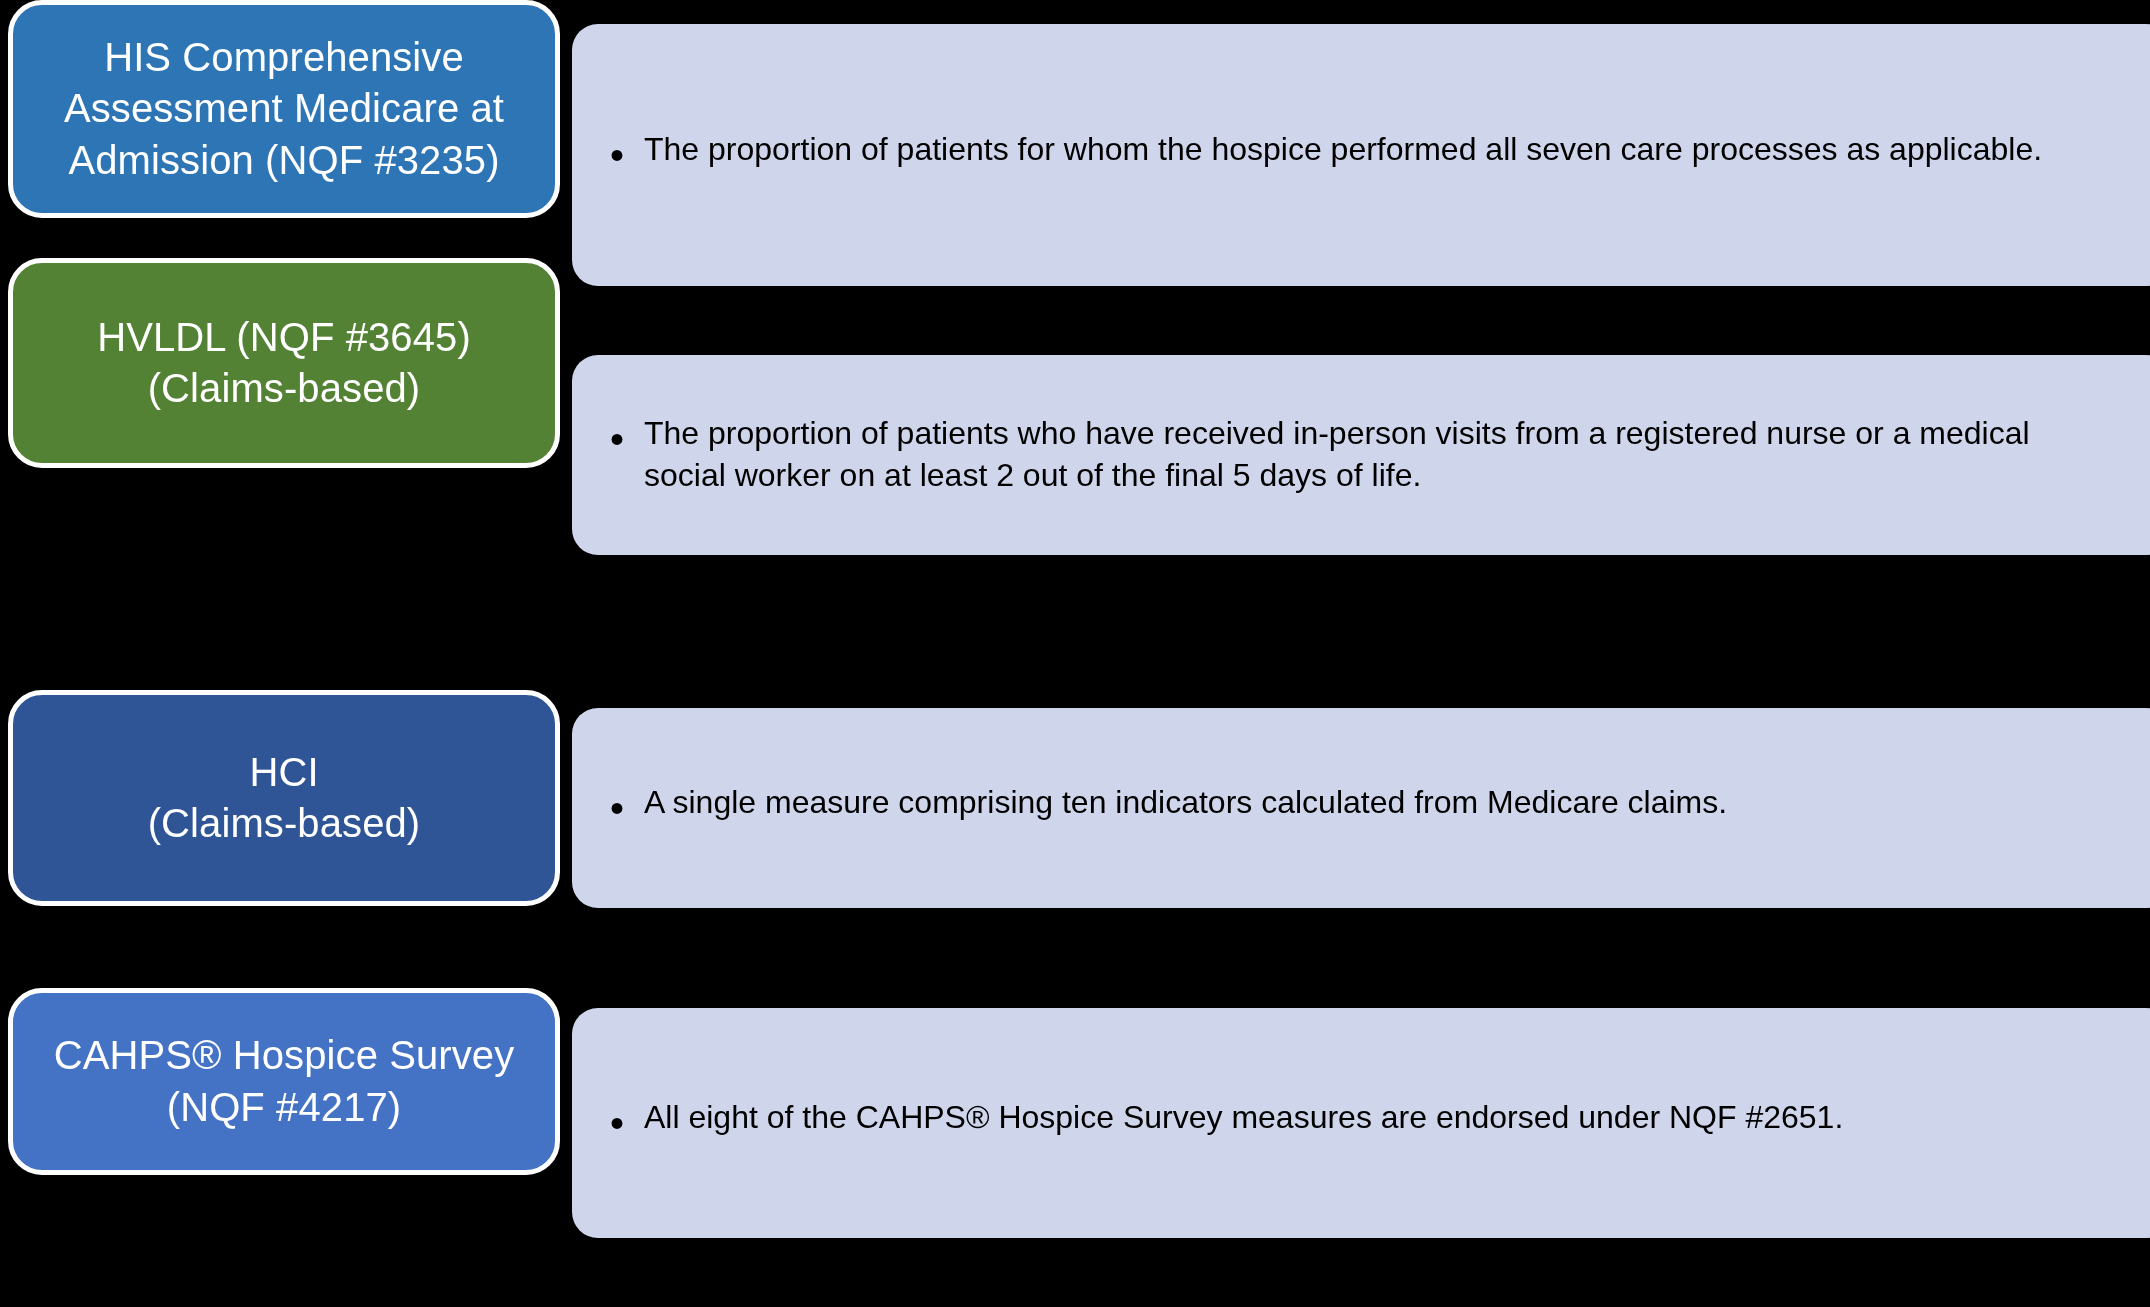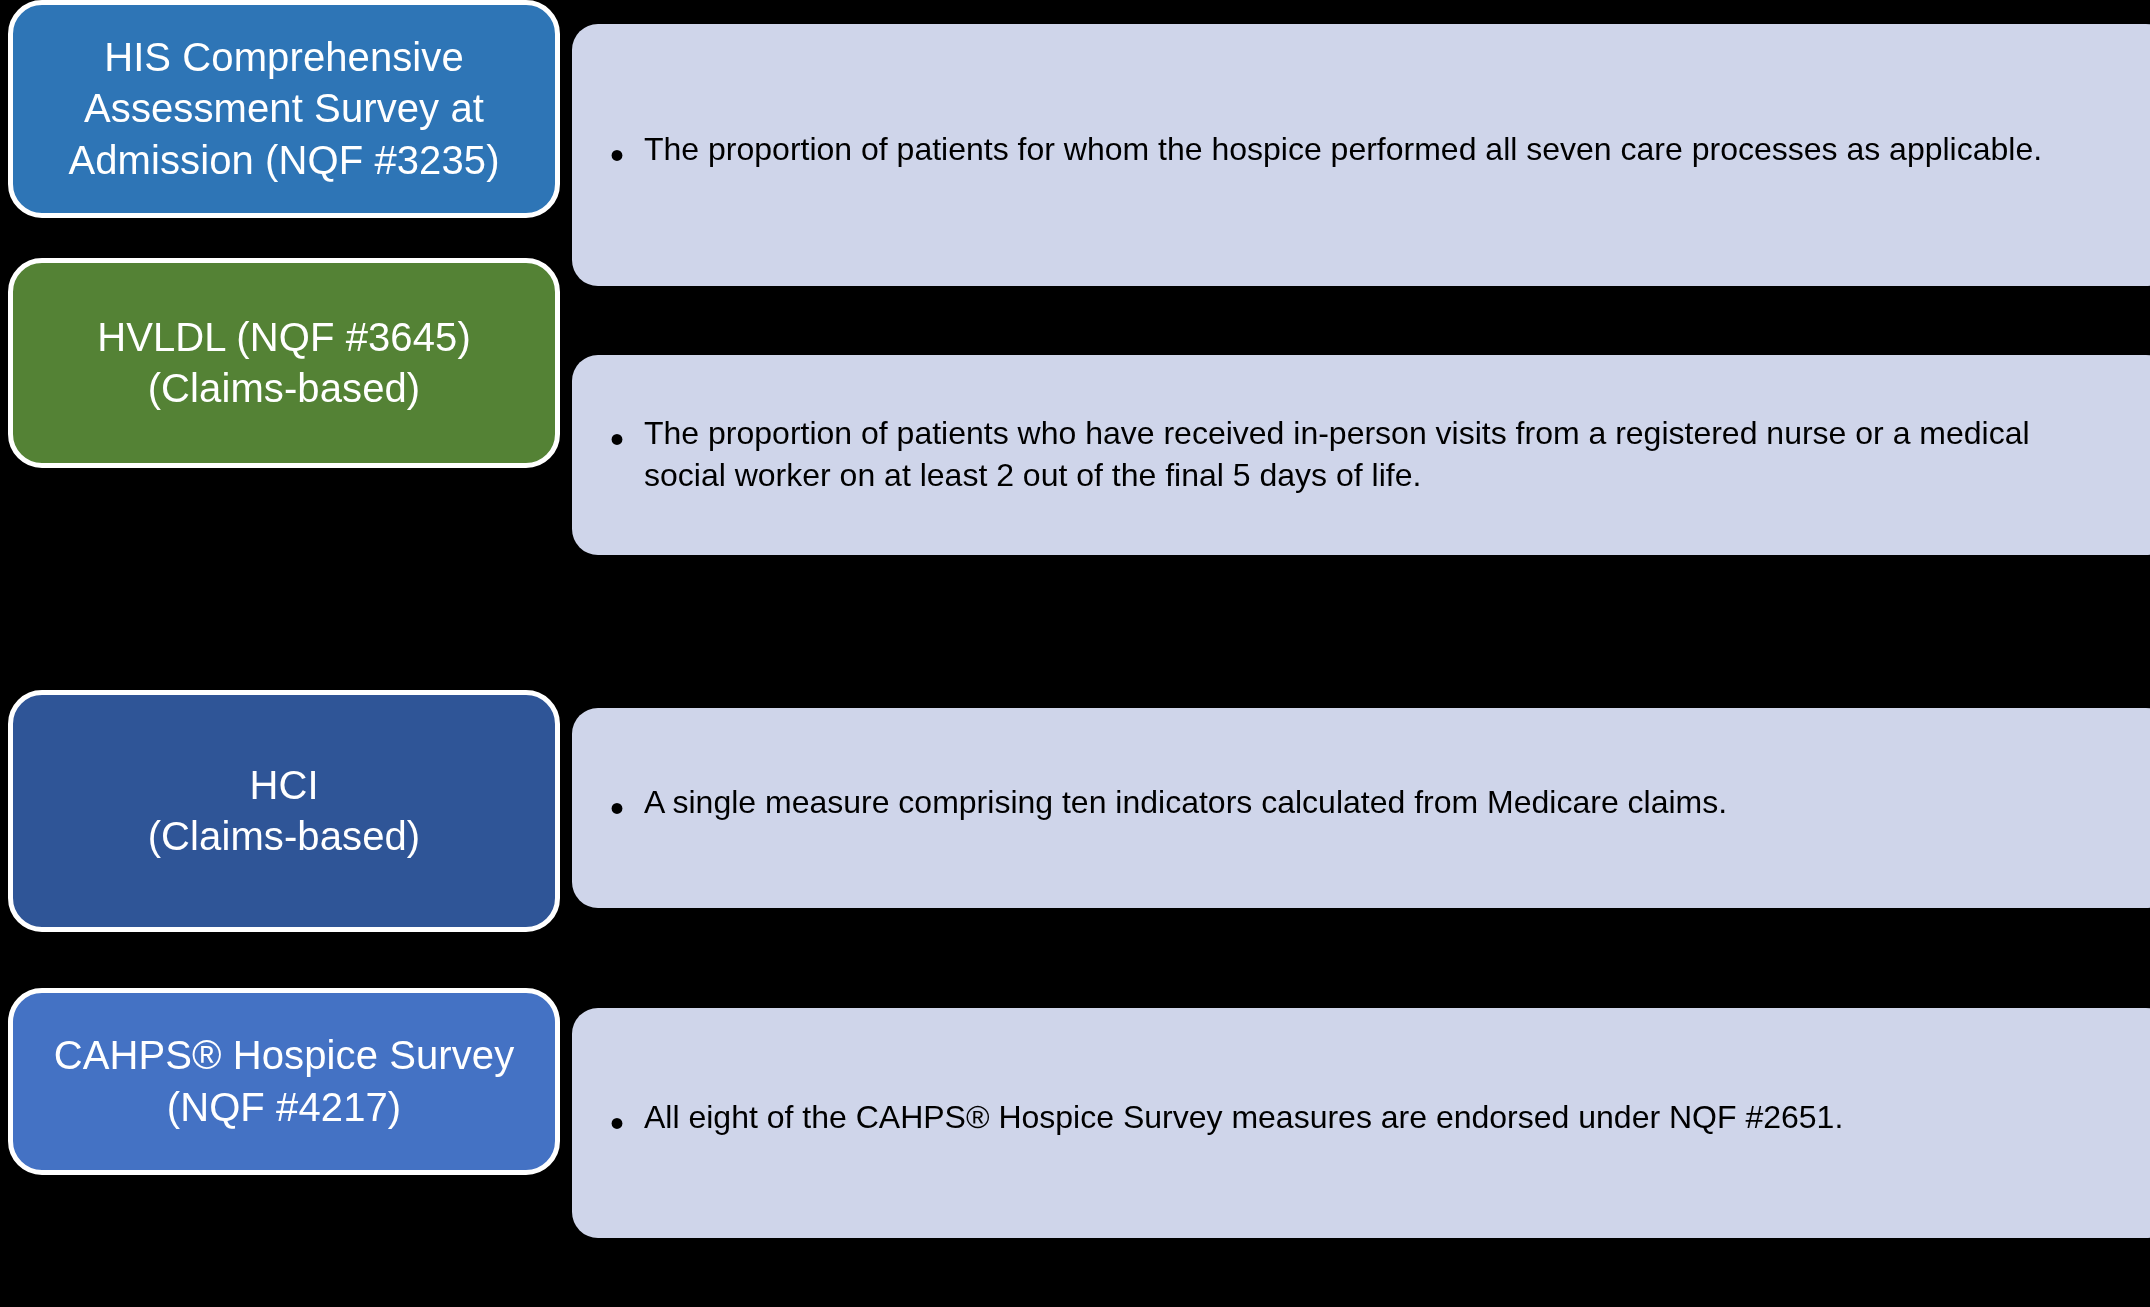--- a/index.html
+++ b/index.html
@@ -91,37 +91,37 @@
   
   #row-1 { top: 0px;   height: 230px; }
   #row-1 .label-box { top: 0px;   height: 218px; }
   #row-1 .desc-panel { top: 24px;  height: 262px; }
 
   #row-2 { top: 250px; height: 230px; }
   #row-2 .label-box { top: 8px;   height: 210px; }
   #row-2 .desc-panel { top: 105px; height: 200px; }
 
   #row-3 { top: 480px; height: 230px; }
-  #row-3 .label-box { top: 210px; height: 242px; }
+  #row-3 .label-box { top: 210px; height: 216px; }
   #row-3 .desc-panel { top: 228px; height: 200px; }
 
   #row-4 { top: 710px; height: 240px; }
   #row-4 .label-box { top: 278px; height: 187px; }
   #row-4 .desc-panel { top: 298px; height: 230px; }
 </style>
 </head>
 <body>
 
 <div class="diagram">
 
   <div class="row" id="row-1">
     <div class="label-box" style="background:#2e75b6;">
       <div class="inner">
         <span class="line">HIS Comprehensive</span>
-        <span class="line">Assessment Survey at</span>
+        <span class="line">Assessment Medicare at</span>
         <span class="line">Admission (NQF #3235)</span>
       </div>
     </div>
     <div class="desc-panel">
       <div class="bullet-row">
         <span class="bullet-dot">•</span>
         <span class="bullet-text">The proportion of patients for whom the hospice performed all seven care processes as applicable.</span>
       </div>
     </div>
   </div>

